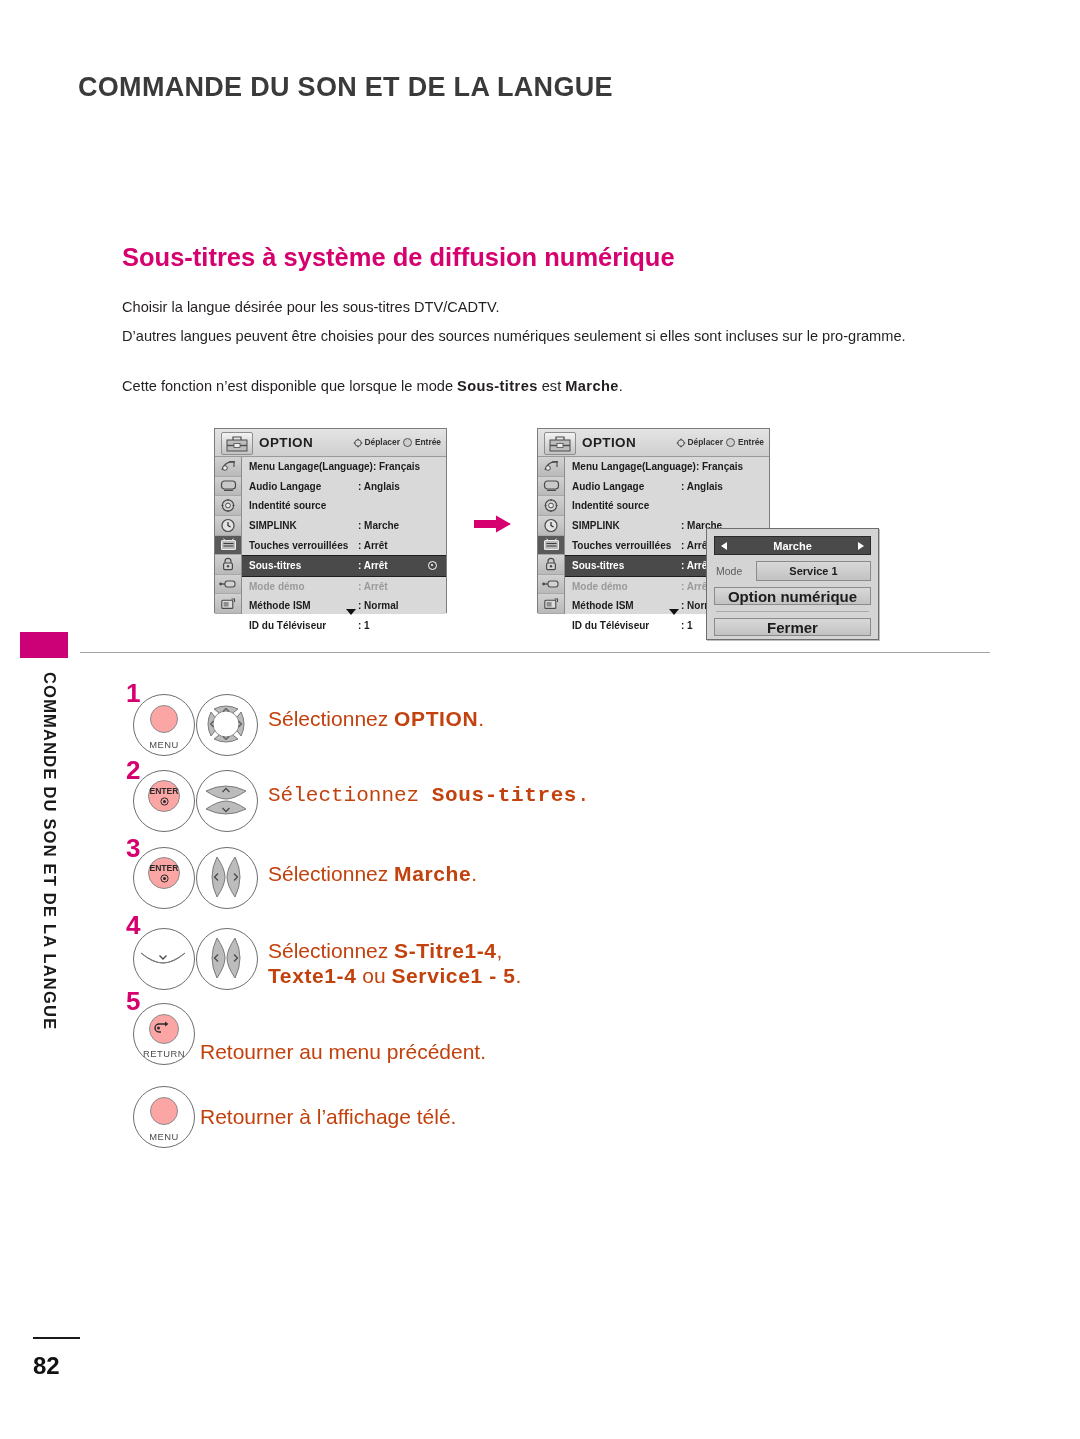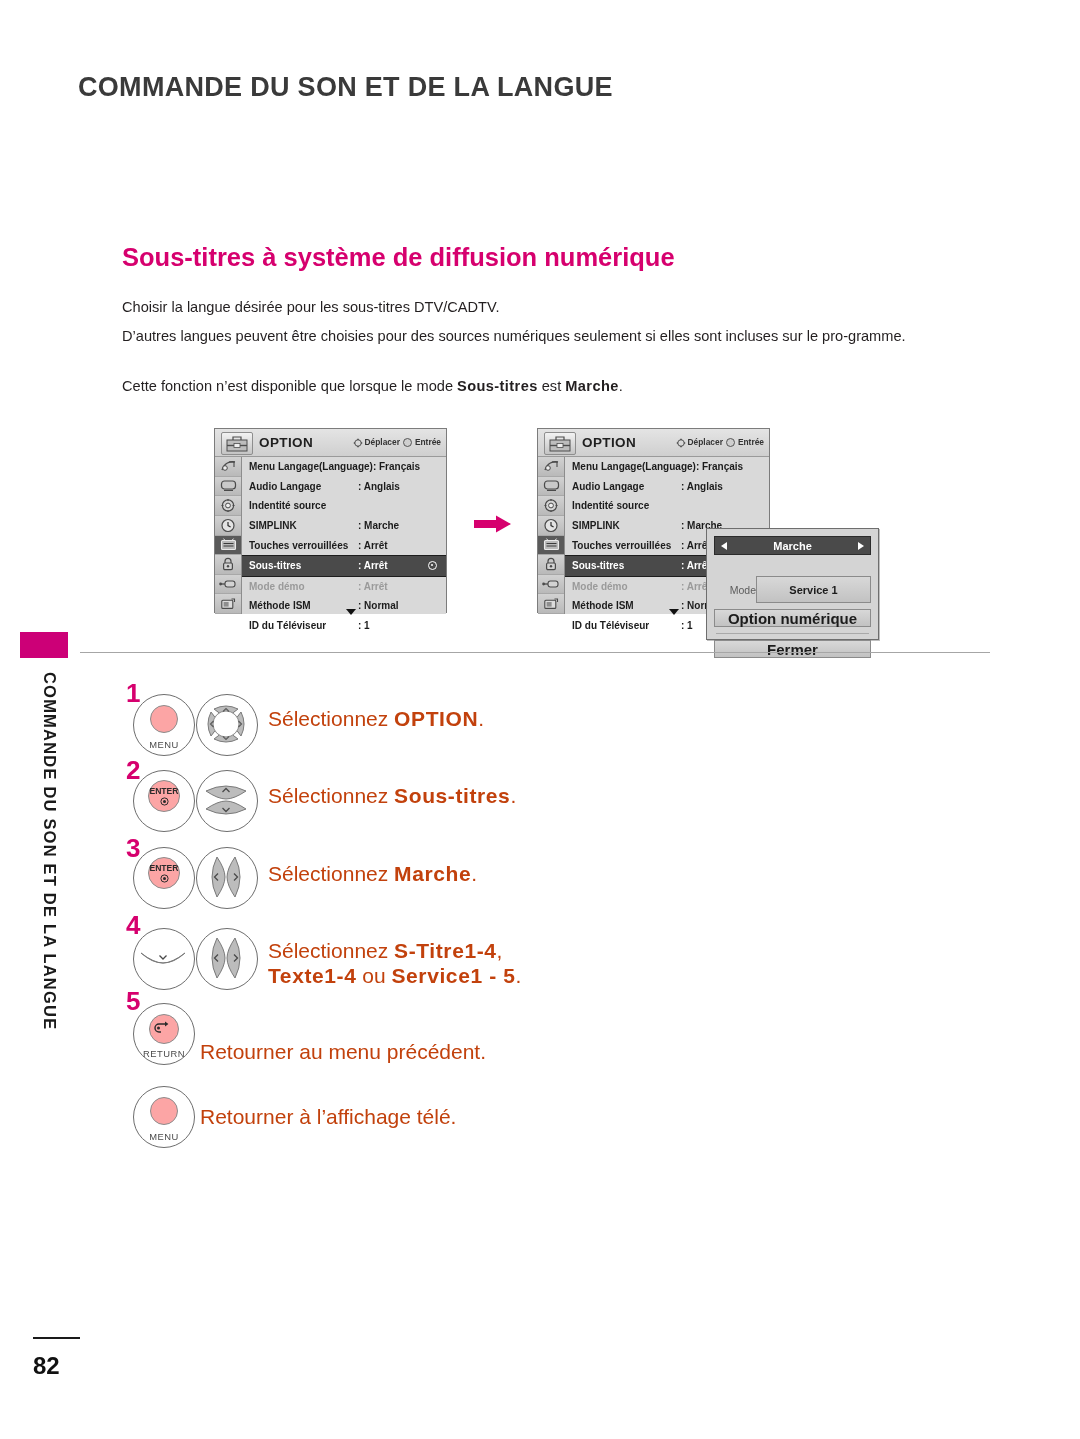--- a/index.html
+++ b/index.html
@@ -221,32 +221,32 @@
     position: relative;
     box-sizing: border-box;
   }
   .pop-top .lt, .pop-top .rt {
     position: absolute; top: 50%; transform: translateY(-50%);
     width: 0; height: 0;
   }
   .pop-top .lt { left: 6px; border-top: 4.5px solid transparent; border-bottom: 4.5px solid transparent; border-right: 6px solid #fff; }
   .pop-top .rt { right: 6px; border-top: 4.5px solid transparent; border-bottom: 4.5px solid transparent; border-left: 6px solid #fff; }
 
-  .pop-mode-row { display: flex; align-items: center; margin-top: 21px; text-align: right; }
+  .pop-mode-row { display: flex; align-items: center; margin-top: 6px; }
   .pop-mode-label {
     width: 42px;
     font-size: 10.5px;
     color: #5d5d5d;
     font-weight: normal;
     padding-left: 2px;
     box-sizing: border-box;
   }
   .pop-btn {
     flex: 1;
-    height: 27px;
+    height: 20px;
     background: linear-gradient(#d8d8d8,#c2c2c2);
     border: 1px solid #8b8b8b;
     display: flex; align-items: center; justify-content: center;
     font-size: 11px; font-weight: bold; color: #1c1c1c;
     box-sizing: border-box;
   }
   .pop-wide {
     margin-top: 6px;
     height: 18px;
     background: linear-gradient(#d8d8d8,#c2c2c2);
@@ -630,21 +630,21 @@
   </div>
 </div>
 <div class="rbtn" style="left:196px; top:770px;">
   <svg width="58" height="58" viewBox="0 0 58 58" style="position:absolute;left:0;top:0;">
     <path d="M9 20 Q29 10 49 20 Q37 28 29 28 Q21 28 9 20 Z" fill="#bcbcbc" stroke="#7a7a7a" stroke-width="1"></path>
     <path d="M9 38 Q29 48 49 38 Q37 30 29 30 Q21 30 9 38 Z" fill="#bcbcbc" stroke="#7a7a7a" stroke-width="1"></path>
     <path d="M25.5 21 L29 17.5 L32.5 21" fill="none" stroke="#4a4a4a" stroke-width="1.3"></path>
     <path d="M25.5 37 L29 40.5 L32.5 37" fill="none" stroke="#4a4a4a" stroke-width="1.3"></path>
   </svg>
 </div>
-<div class="step-text" style="left:268px; top:782px;"><span>Sélectionnez </span><b>Sous-titres</b><span>.</span></div>
+<div class="step-text" style="left:268px; top:782px;font-family:Liberation Mono, monospace;"><span>Sélectionnez </span><b>Sous-titres</b><span>.</span></div>
 
 <div class="step-num" style="left:126px; top:835px;">3</div>
 <div class="rbtn" style="left:133px; top:847px;">
   <div class="circ enter">
     <span>ENTER</span>
     <svg width="9" height="9" viewBox="0 0 9 9" style="margin-top:1px;">
         <circle cx="4.5" cy="4.5" r="3.6" fill="none" stroke="#2b2b2b" stroke-width="1"></circle>
         <circle cx="4.5" cy="4.5" r="1.5" fill="#2b2b2b"></circle>
       </svg>
   </div>

